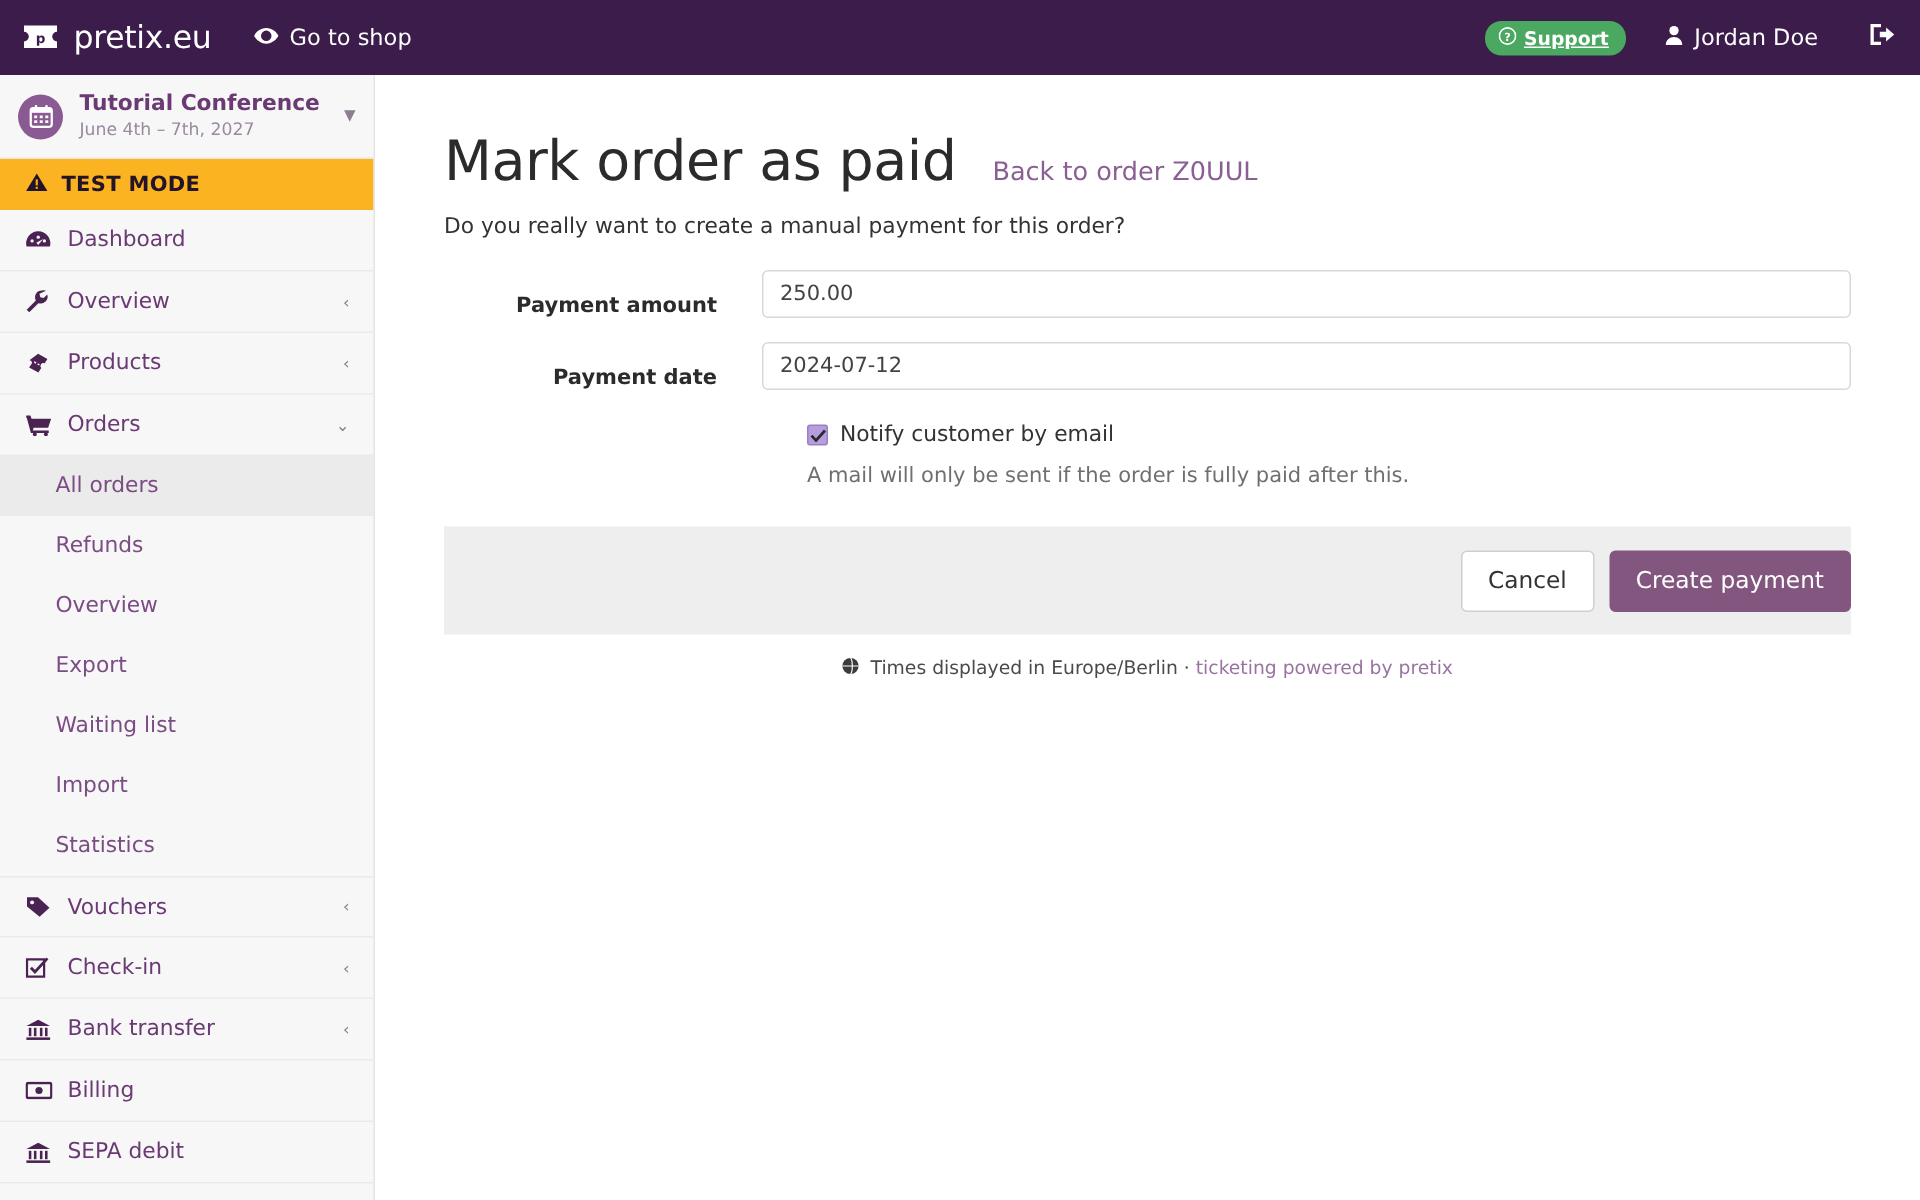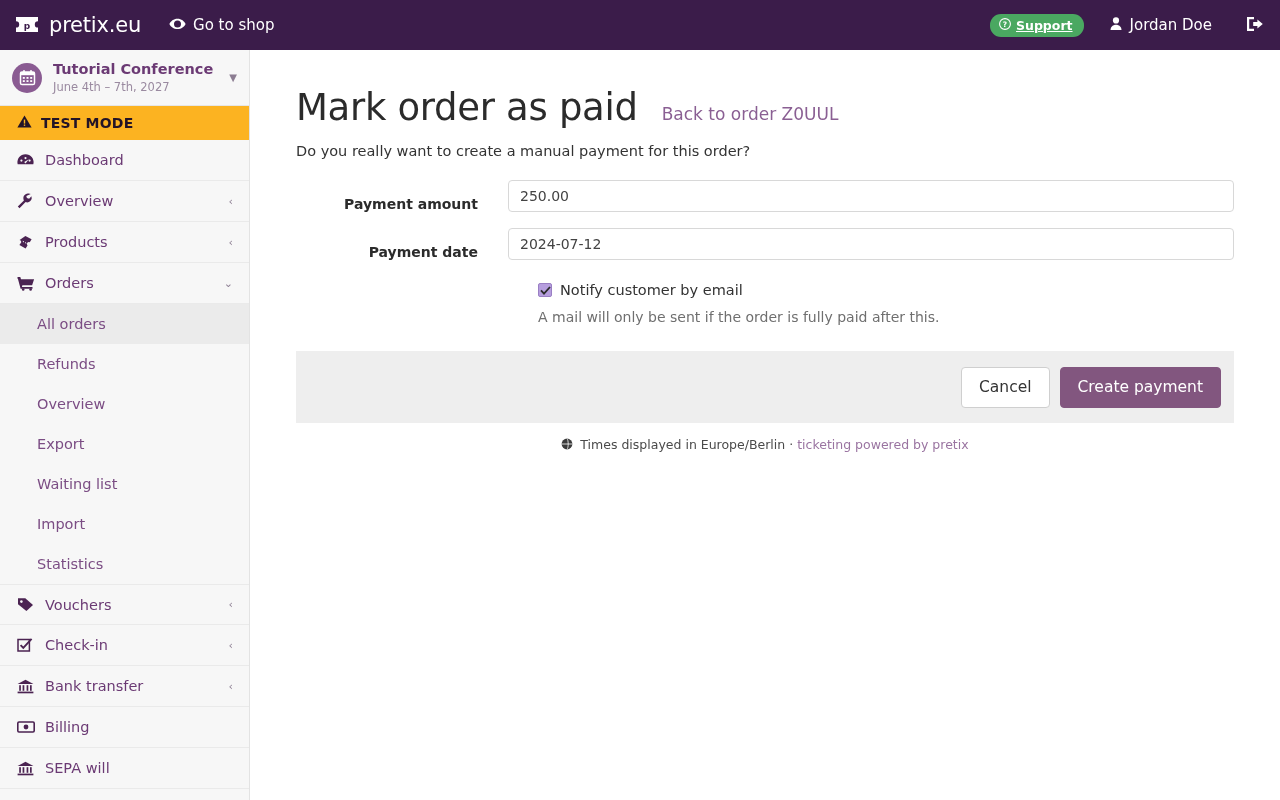--- a/index.html
+++ b/index.html
@@ -170,21 +170,21 @@
   .help-text {
     margin-top: 11px; padding-left: 242px;
     font-size: 14px; color: #6f6f6f;
   }
 
   .form-footer {
     margin: 26px 46px 0 46px;
     background: #eeeeee;
     height: 72px;
     display: flex; align-items: center; justify-content: flex-end;
-    padding-right: 13px; gap: 10px;
+    gap: 10px;
   }
   .btn {
     font-family: inherit; font-size: 15.5px;
     border-radius: 4px; cursor: pointer;
     padding: 0 17px; height: 41px;
   }
   .btn-default {
     background: #ffffff; border: 1px solid #cfcfcf; color: #333333;
   }
   .btn-primary {
@@ -417,21 +417,21 @@
         <path d="M8.5.8 16.4 5H.6z" fill="#4b2352"></path>
         <g fill="#4b2352">
           <rect x="2.2" y="6.2" width="1.7" height="5.6"></rect>
           <rect x="5.6" y="6.2" width="1.7" height="5.6"></rect>
           <rect x="9.6" y="6.2" width="1.7" height="5.6"></rect>
           <rect x="13" y="6.2" width="1.7" height="5.6"></rect>
           <rect x="0.6" y="12.6" width="15.8" height="1.7"></rect>
         </g>
       </svg>
     </span>
-    <span class="nav-label">SEPA will</span>
+    <span class="nav-label">SEPA debit</span>
     <span class="nav-chevron"></span>
   </a>
 </div>
 
 <div class="main">
 
   <div class="page-head">
     <h1 class="page-title">Mark order as paid</h1>
     <a class="back-link" href="#">Back to order Z0UUL</a>
   </div>

